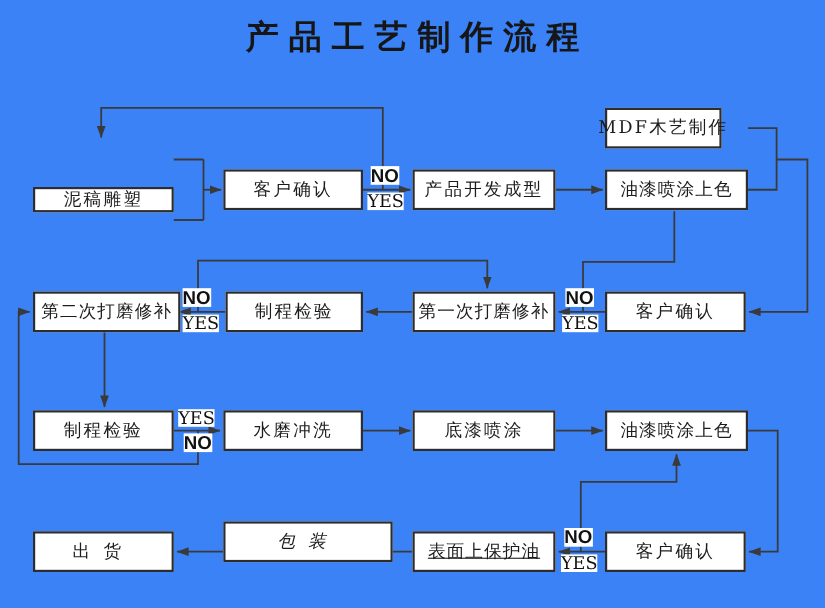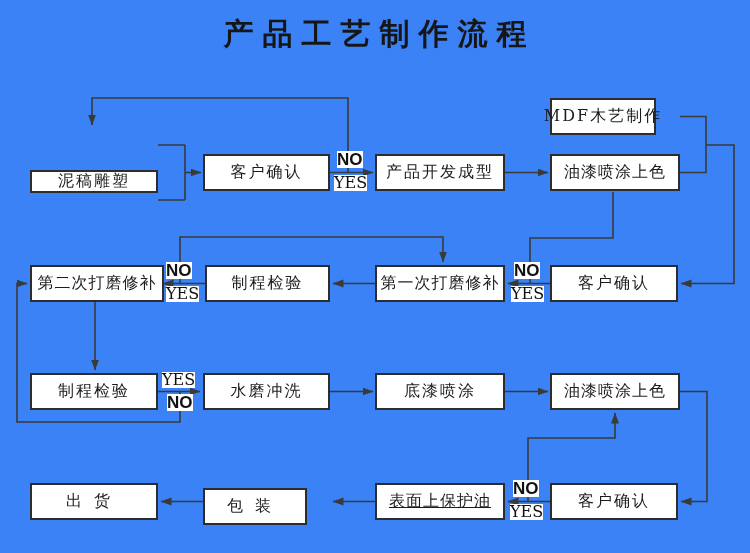--- a/index.html
+++ b/index.html
@@ -54,21 +54,21 @@
   #n-mold   {left:550px;top:154px;width:130px;height:37px;letter-spacing:1px;}
   #n-grind2 {left:30px; top:265px;width:134px;height:37px;letter-spacing:1px;}
   #n-insp2  {left:205px;top:265px;width:125px;height:37px;}
   #n-grind1 {left:375px;top:265px;width:130px;height:37px;letter-spacing:1px;}
   #n-cc2    {left:550px;top:265px;width:128px;height:37px;}
   #n-insp3  {left:30px; top:373px;width:128px;height:37px;}
   #n-rinse  {left:203px;top:373px;width:127px;height:37px;}
   #n-primer {left:375px;top:373px;width:130px;height:37px;}
   #n-paint  {left:550px;top:373px;width:130px;height:37px;letter-spacing:1px;}
   #n-ship   {left:30px; top:483px;width:128px;height:37px;}
-  #n-pack   {left:203px;top:488px;width:104px;height:37px;}
+  #n-pack   {left:203px;top:474px;width:154px;height:37px;font-style:italic;}
   #n-oil    {left:375px;top:483px;width:130px;height:37px;letter-spacing:1px;text-decoration:underline;}
   #n-cc4    {left:550px;top:483px;width:128px;height:37px;}
 
   
   #l1n {left:337px;top:151px;}
   #l1y {left:334px;top:175px;}
   #l2rn{left:514px;top:262px;}
   #l2ry{left:511px;top:286px;}
   #l2ln{left:166px;top:262px;}
   #l2ly{left:166px;top:286px;}

